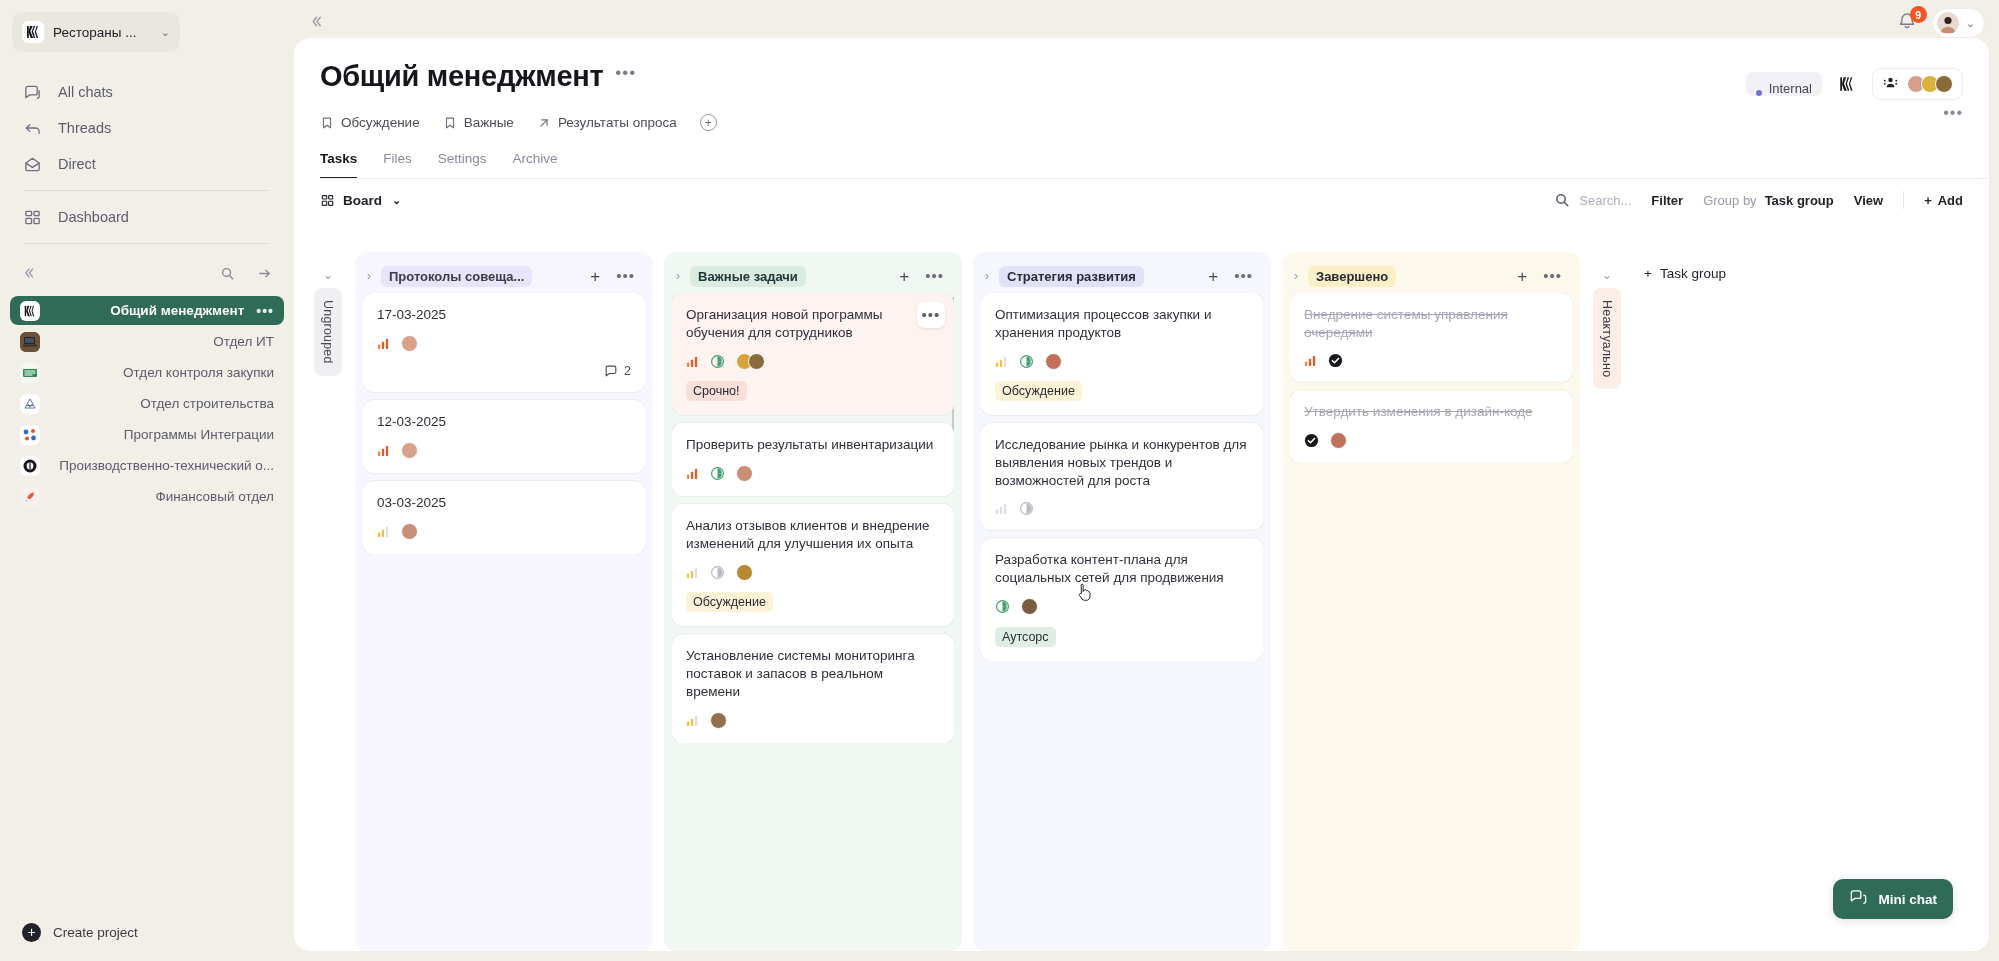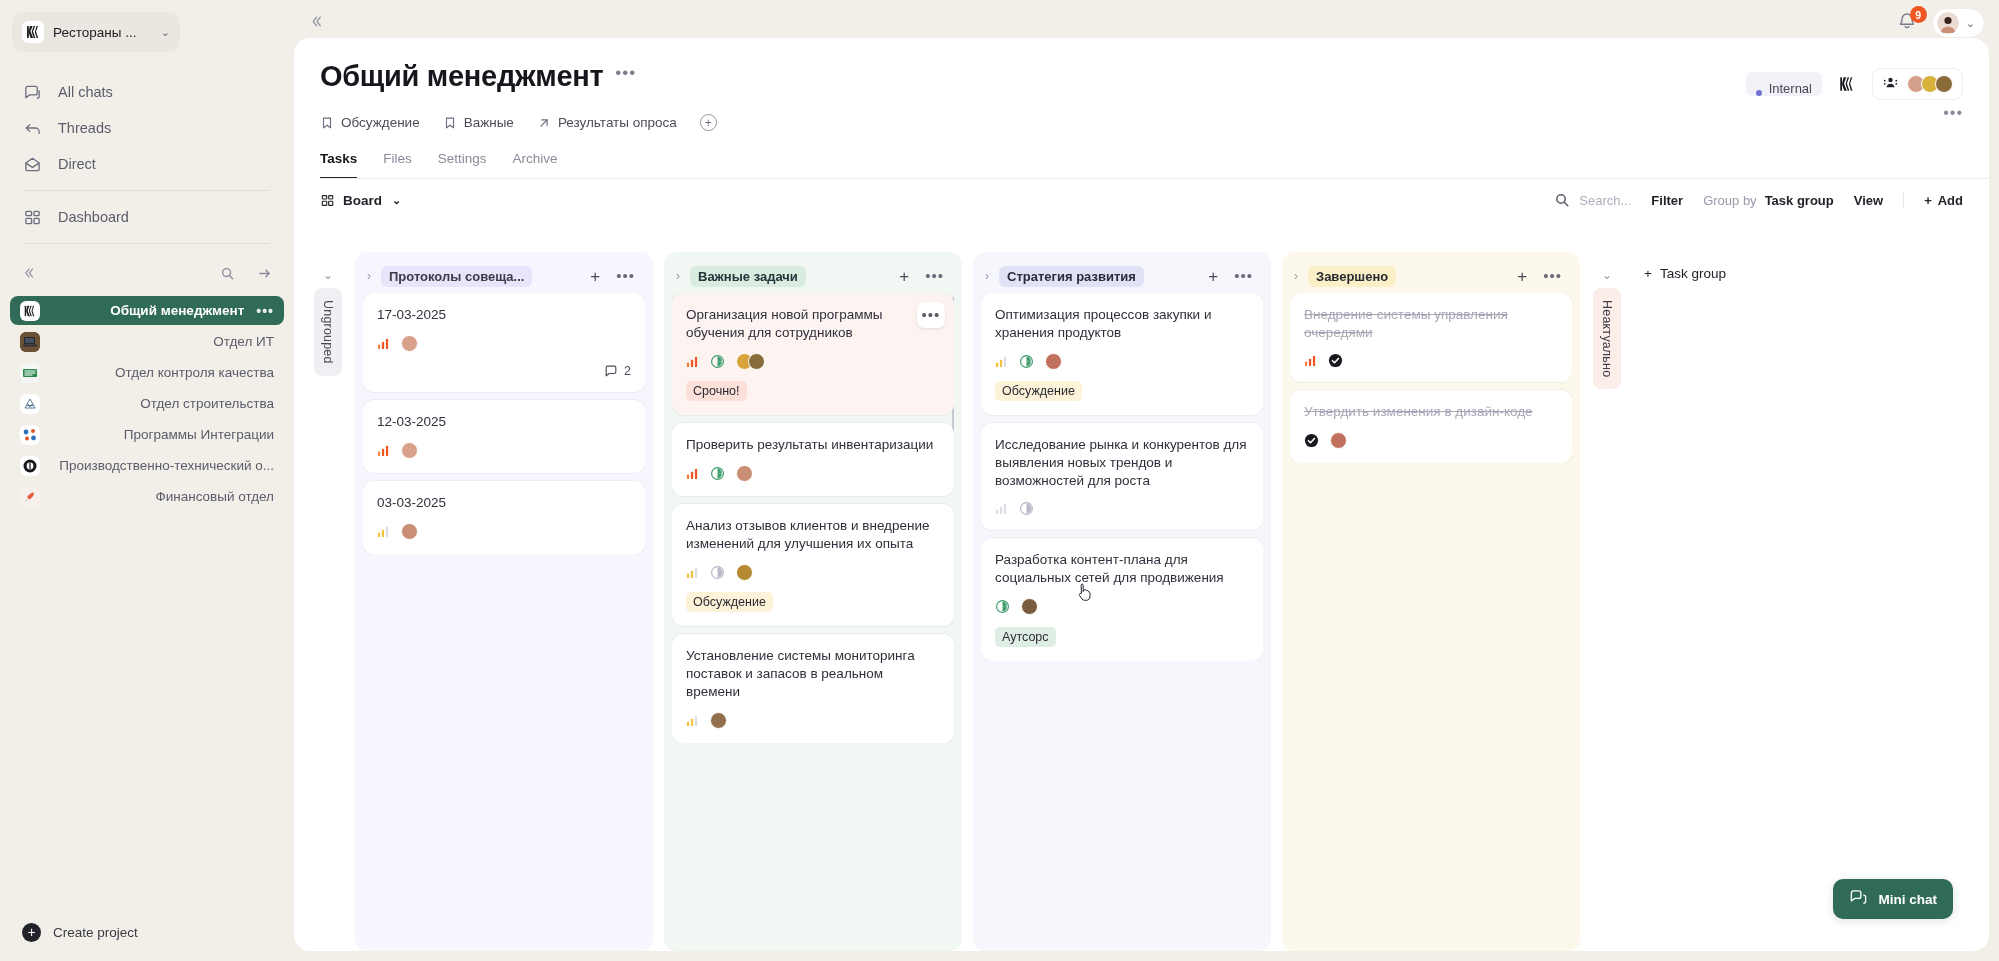--- a/index.html
+++ b/index.html
@@ -323,21 +323,21 @@
           <svg width="20" height="20" viewBox="0 0 20 20">
               <rect width="20" height="20" rx="6" fill="#f3f6f2"></rect>
               <rect x="3" y="6" width="14" height="8" rx="1" fill="#2f8a4e"></rect>
               <g fill="#ffffff">
                 <rect x="4.5" y="7.5" width="11" height="1"></rect>
                 <rect x="4.5" y="9.5" width="11" height="1"></rect>
                 <rect x="4.5" y="11.5" width="8" height="1"></rect>
               </g>
             </svg>
         </span>
-        <span class="plabel">Отдел контроля качества</span>
+        <span class="plabel">Отдел контроля закупки</span>
       </div>
 
       <div class="proj">
         <span class="pavatar">
           <svg width="20" height="20" viewBox="0 0 20 20">
               <rect width="20" height="20" rx="6" fill="#ffffff"></rect>
               <g stroke="#5b7b9c" stroke-width="1" fill="none">
                 <path d="M5 14 10 5l5 9z"></path>
                 <path d="M6.5 11.5h7"></path>
                 <path d="M7 9l3 4 3-4"></path>

